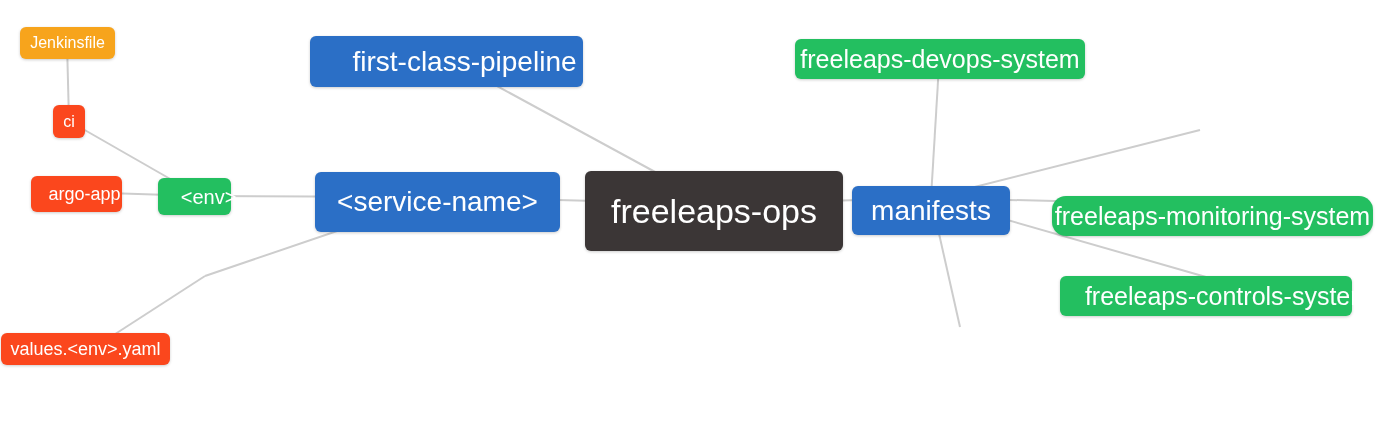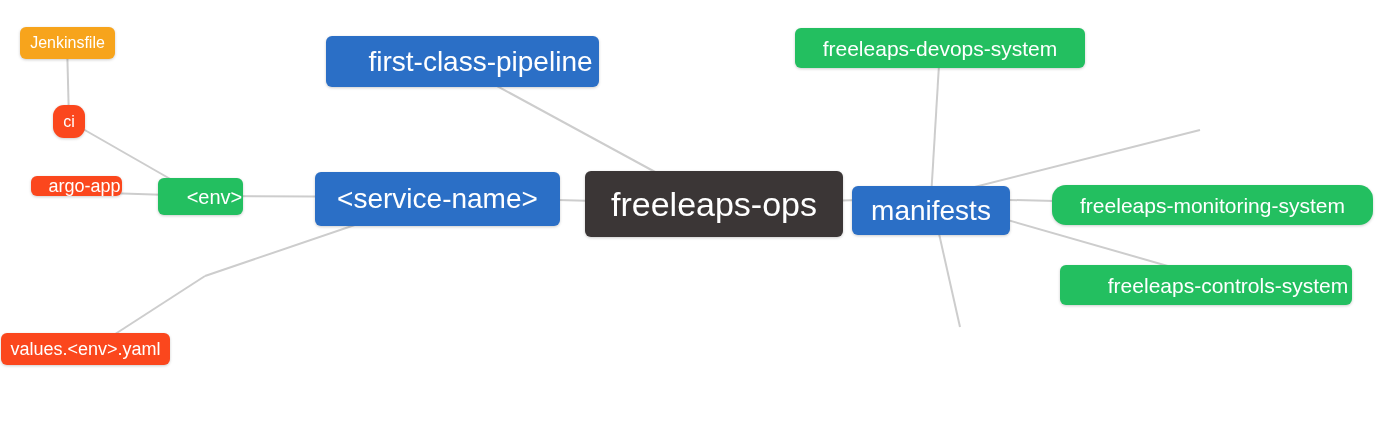--- a/index.html
+++ b/index.html
@@ -25,21 +25,21 @@
     line-height:1;
   }
   .root{background:#3b3636;font-size:34px;}
   .blue{background:#2b6fc6;font-size:28px;}
   .green{background:#23bf60;}
   .red{background:#fb471d;}
   .amber{background:#f7a41c;}
   .fs16{font-size:16px;}
   .fs18{font-size:18px;}
   .fs20{font-size:20px;}
-  .fs21{font-size:21px;}
+  .fs21{font-size:25px;margin-top:11px;}
 </style>
 </head>
 <body>
 
 <div class="canvas">
 
   <svg class="edges" width="1390" height="421" viewBox="0 0 1390 421" aria-hidden="true">
     <line x1="67" y1="43" x2="69" y2="121"></line>
     <line x1="69" y1="121" x2="200" y2="196"></line>
     <line x1="76" y1="192" x2="200" y2="196"></line>
@@ -51,34 +51,34 @@
     <line x1="714" y1="204" x2="931" y2="198"></line>
     <line x1="931" y1="198" x2="940" y2="48"></line>
     <line x1="931" y1="198" x2="1200" y2="130"></line>
     <line x1="931" y1="198" x2="1212" y2="205"></line>
     <line x1="931" y1="198" x2="1206" y2="277"></line>
     <line x1="931" y1="198" x2="960" y2="327"></line>
   </svg>
 
   <div class="node amber fs16" style="left:20px;top:27px;width:95px;height:32px;">Jenkinsfile</div>
 
-  <div class="node red fs16" style="left:53px;top:105px;width:32px;height:33px;border-radius:11px;">ci</div>
+  <div class="node red fs16" style="left:53px;top:105px;width:32px;height:33px;">ci</div>
 
-  <div class="node red fs18" style="left:31px;top:176px;width:91px;height:20px;padding-left:16px;">argo-app</div>
+  <div class="node red fs18" style="left:31px;top:176px;width:91px;height:36px;padding-left:16px;">argo-app</div>
 
-  <div class="node green fs20" style="left:158px;top:178px;width:85px;height:37px;padding-left:28px;">&lt;env&gt;</div>
+  <div class="node green fs20" style="left:158px;top:178px;width:73px;height:37px;padding-left:28px;">&lt;env&gt;</div>
 
 
   <div class="node red fs18" style="left:1px;top:333px;width:169px;height:32px;">values.&lt;env&gt;.yaml</div>
 
-  <div class="node blue" style="left:326px;top:36px;width:273px;height:51px;padding-left:36px;">first-class-pipeline</div>
+  <div class="node blue" style="left:310px;top:36px;width:273px;height:51px;padding-left:36px;">first-class-pipeline</div>
 
-  <div class="node blue" style="left:315px;top:172px;width:245px;height:54px;">&lt;service-name&gt;</div>
+  <div class="node blue" style="left:315px;top:172px;width:245px;height:60px;">&lt;service-name&gt;</div>
 
-  <div class="node root" style="left:585px;top:171px;width:258px;height:66px;">freeleaps-ops</div>
+  <div class="node root" style="left:585px;top:171px;width:258px;height:80px;">freeleaps-ops</div>
 
   <div class="node blue" style="left:852px;top:174px;width:158px;height:49px;margin-top:12px;">manifests</div>
 
   <div class="node green fs21" style="left:795px;top:28px;width:290px;height:40px;">freeleaps-devops-system</div>
 
 
   <div class="node green fs21" style="left:1052px;top:185px;width:321px;height:40px;border-radius:14px;">freeleaps-monitoring-system</div>
 
   <div class="node green fs21" style="left:1060px;top:265px;width:292px;height:40px;padding-left:44px;">freeleaps-controls-system</div>
 

